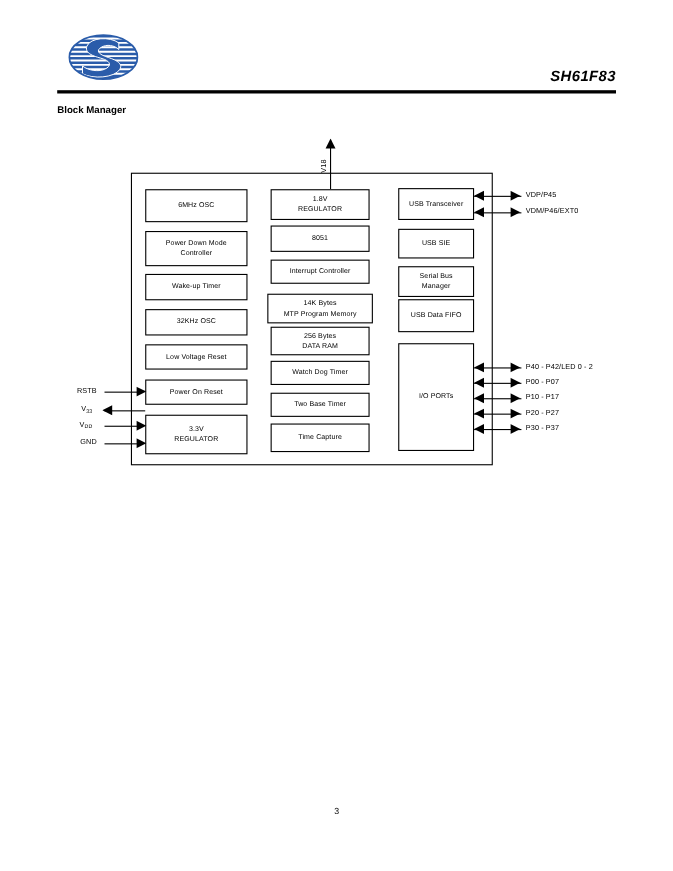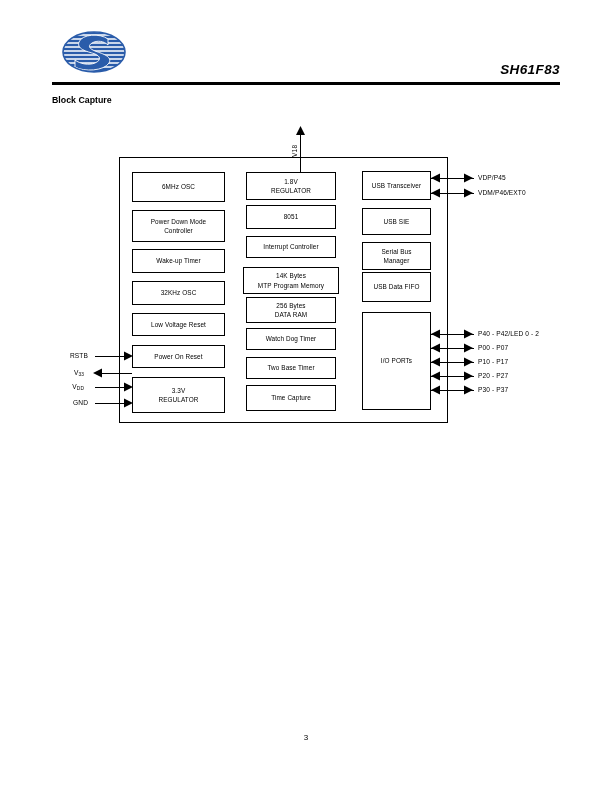--- a/index.html
+++ b/index.html
@@ -143,21 +143,21 @@
       </g>
       <path d="M46,9 C38,3 20,4 17,12 C14,20 28,22 33,24 C38,26 40,30 33,33 C27,35.5 18,34 13,30 L13,37 C22,42 42,41 47,33 C51,26 38,23 33,21 C28,19 25,16 30,13 C35,10 42,11 46,15 Z" fill="#2a5caa"></path>
       <path d="M46,9 C38,3 20,4 17,12 C14,20 28,22 33,24 C38,26 40,30 33,33 C27,35.5 18,34 13,30 L13,37 C22,42 42,41 47,33 C51,26 38,23 33,21 C28,19 25,16 30,13 C35,10 42,11 46,15 Z" fill="none" stroke="#ffffff" stroke-width="0.9"></path>
     </g>
     <ellipse cx="32" cy="22" rx="31" ry="20" fill="none" stroke="#2a5caa" stroke-width="1.6"></ellipse>
   </svg>
 </div>
 
 <div class="page-title-doc">SH61F83</div>
 <div class="header-rule"></div>
-<div class="section-title">Block Capture</div>
+<div class="section-title">Block Manager</div>
 
 <div id="diagram">
 
   <div class="outer-box"></div>
 
   <div class="vline" style="left:300px; top:130px; height:42px;"></div>
   <svg style="position:absolute; left:295px; top:126px;" width="11" height="10">
     <polygon points="5.5,0 1,9 10,9" fill="#000"></polygon>
   </svg>
   <div class="v18label" style="left:298px; top:150px;">V18</div>

